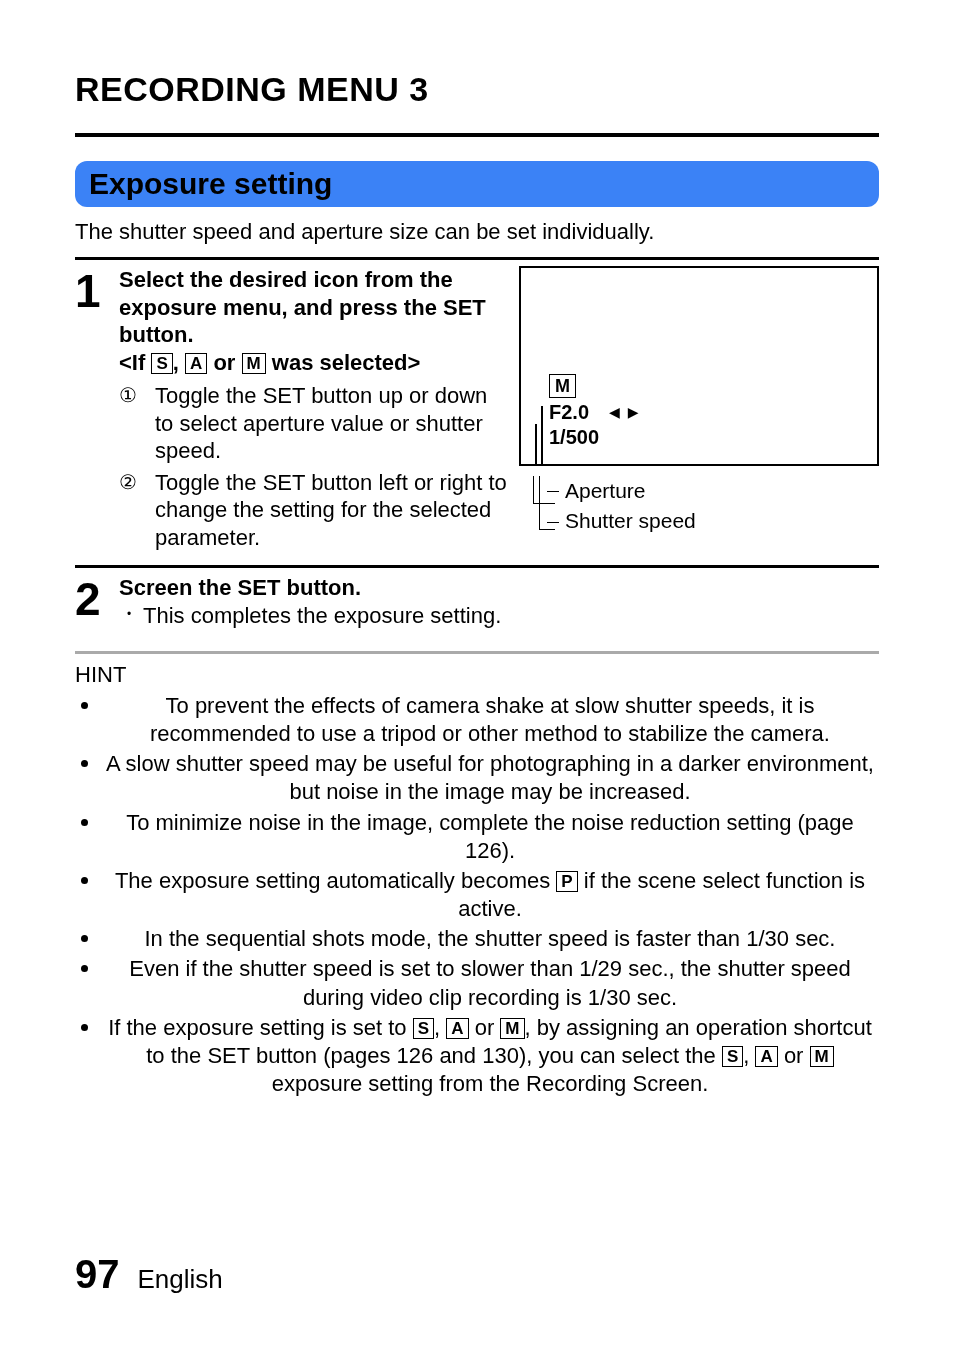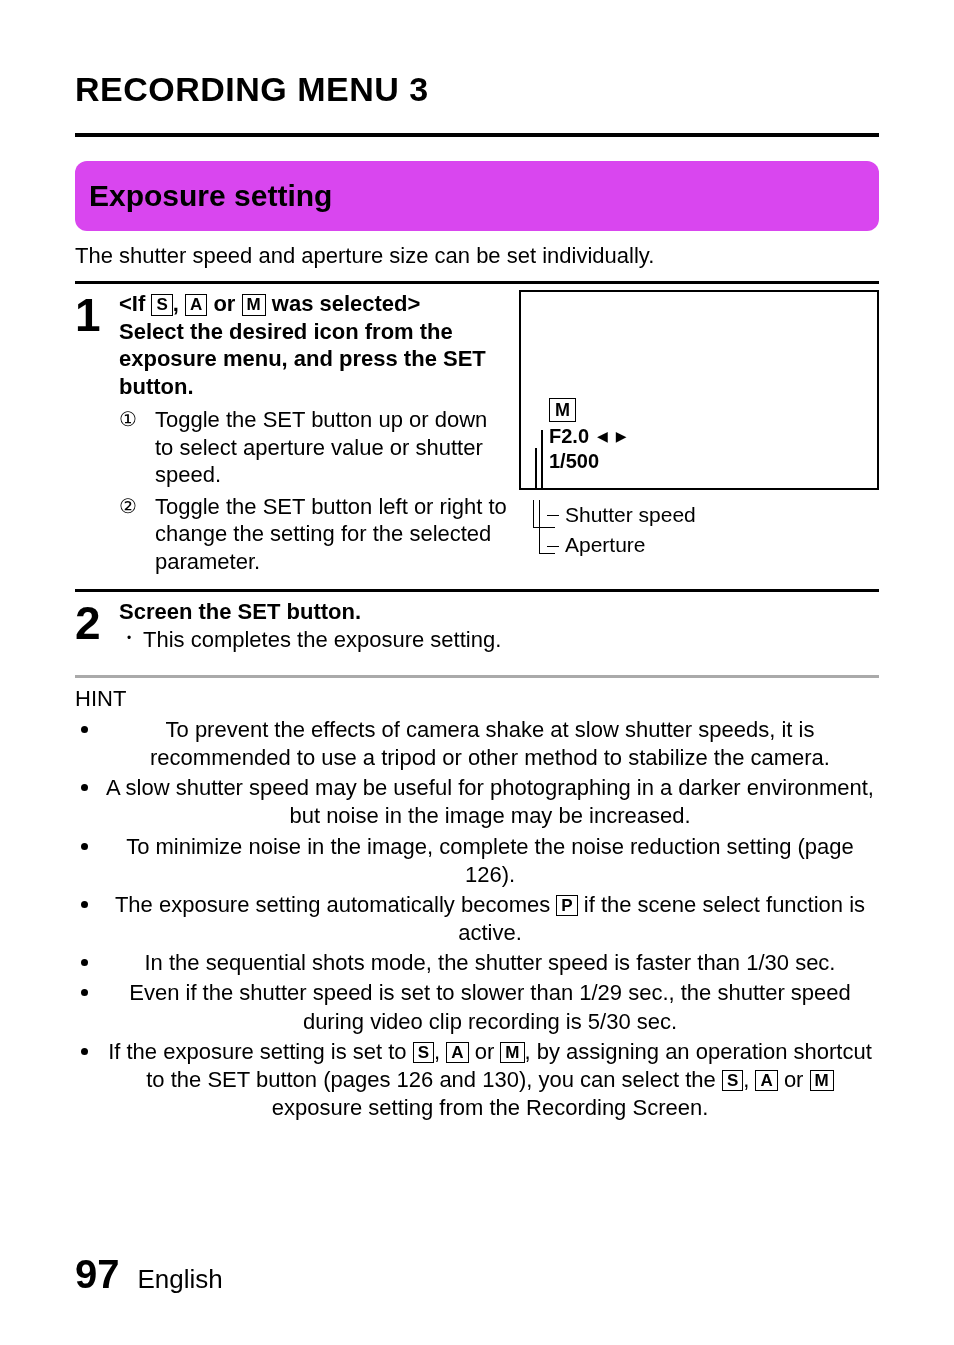--- a/index.html
+++ b/index.html
@@ -18,24 +18,24 @@
     }
     .page-title {
       font-size: 34px;
       font-weight: bold;
       letter-spacing: 0.5px;
       border-bottom: 4px solid #000;
       padding-bottom: 24px;
       margin-bottom: 24px;
     }
     .section-title {
-      background: #d946ef;
+      background: #3b82f6;
       font-size: 30px;
       font-weight: bold;
-      padding: 18px 14px;
+      padding: 6px 14px;
       border-radius: 12px;
       margin-bottom: 12px;
     }
     .intro-text {
       font-size: 22px;
       margin-bottom: 12px;
     }
     .step-rule {
       border: none;
       border-top: 3px solid #000;
@@ -114,21 +114,21 @@
       display: inline-block;
       border: 1.5px solid #000;
       padding: 0 5px;
       font-weight: bold;
       font-size: 18px;
       margin-bottom: 2px;
     }
     .lcd-row {
       display: flex;
       align-items: center;
-      gap: 8px;
+      gap: 20px;
     }
     .lcd-aperture {
       font-weight: bold;
       font-size: 20px;
     }
     .lcd-arrows {
       font-size: 14px;
       letter-spacing: 2px;
     }
     .lcd-shutter {
@@ -238,24 +238,24 @@
 
 <p class="intro-text">The shutter speed and aperture size can be set individually.</p>
 
 <hr class="step-rule">
 
 <div class="step">
   <div class="step-number">1</div>
   <div class="step-body">
     <div class="step1-content">
       <div class="step1-text">
+        <div class="step-bold">Select the desired icon from the exposure menu, and press the SET button.</div>
         <div class="step-bold">
           <span>&lt;If </span><span class="icon-box">S</span><span>, </span><span class="icon-box">A</span><span> or </span><span class="icon-box">M</span><span> was selected&gt;</span>
         </div>
-        <div class="step-bold">Select the desired icon from the exposure menu, and press the SET button.</div>
         <ul class="sublist">
           <li>
             <span class="circnum">①</span>
             <span>Toggle the SET button up or down to select aperture value or shutter speed.</span>
           </li>
           <li>
             <span class="circnum">②</span>
             <span>Toggle the SET button left or right to change the setting for the selected parameter.</span>
           </li>
         </ul>
@@ -272,22 +272,22 @@
             <div class="lcd-shutter">1/500</div>
           </div>
 
           <div class="leader-line" style="left:14px; bottom:0; width:1.5px; height:40px;"></div>
           <div class="leader-line" style="left:20px; bottom:0; width:1.5px; height:58px;"></div>
         </div>
         <div style="position:relative;">
           <div class="callout-branch" style="left:14px; top:0; height:28px; width:22px;"></div>
           <div class="callout-branch" style="left:20px; top:0; height:54px; width:16px;"></div>
           <div class="callout-labels">
+            <div>Aperture</div>
             <div>Shutter speed</div>
-            <div>Aperture</div>
           </div>
         </div>
       </div>
     </div>
   </div>
 </div>
 
 <hr class="step-rule">
 
 <div class="step">
@@ -304,21 +304,21 @@
 
 <div class="hint-title">HINT</div>
 <ul class="hint-list">
   <li>To prevent the effects of camera shake at slow shutter speeds, it is recommended to use a tripod or other method to stabilize the camera.</li>
   <li>A slow shutter speed may be useful for photographing in a darker environment, but noise in the image may be increased.</li>
   <li>To minimize noise in the image, complete the noise reduction setting (page 126).</li>
   <li>
     <span>The exposure setting automatically becomes </span><span class="icon-box">P</span><span> if the scene select function is active.</span>
   </li>
   <li>In the sequential shots mode, the shutter speed is faster than 1/30 sec.</li>
-  <li>Even if the shutter speed is set to slower than 1/29 sec., the shutter speed during video clip recording is 5/30 sec.</li>
+  <li>Even if the shutter speed is set to slower than 1/29 sec., the shutter speed during video clip recording is 1/30 sec.</li>
   <li>
     <span>If the exposure setting is set to </span><span class="icon-box">S</span><span>, </span><span class="icon-box">A</span><span> or </span><span class="icon-box">M</span><span>, by assigning an operation shortcut to the SET button (pages 126 and 130), you can select the </span><span class="icon-box">S</span><span>, </span><span class="icon-box">A</span><span> or </span><span class="icon-box">M</span><span> exposure setting from the Recording Screen.</span>
   </li>
 </ul>
 
 <div class="page-footer">
   <span class="page-number">97</span>
   <span class="page-lang">English</span>
 </div>
 

